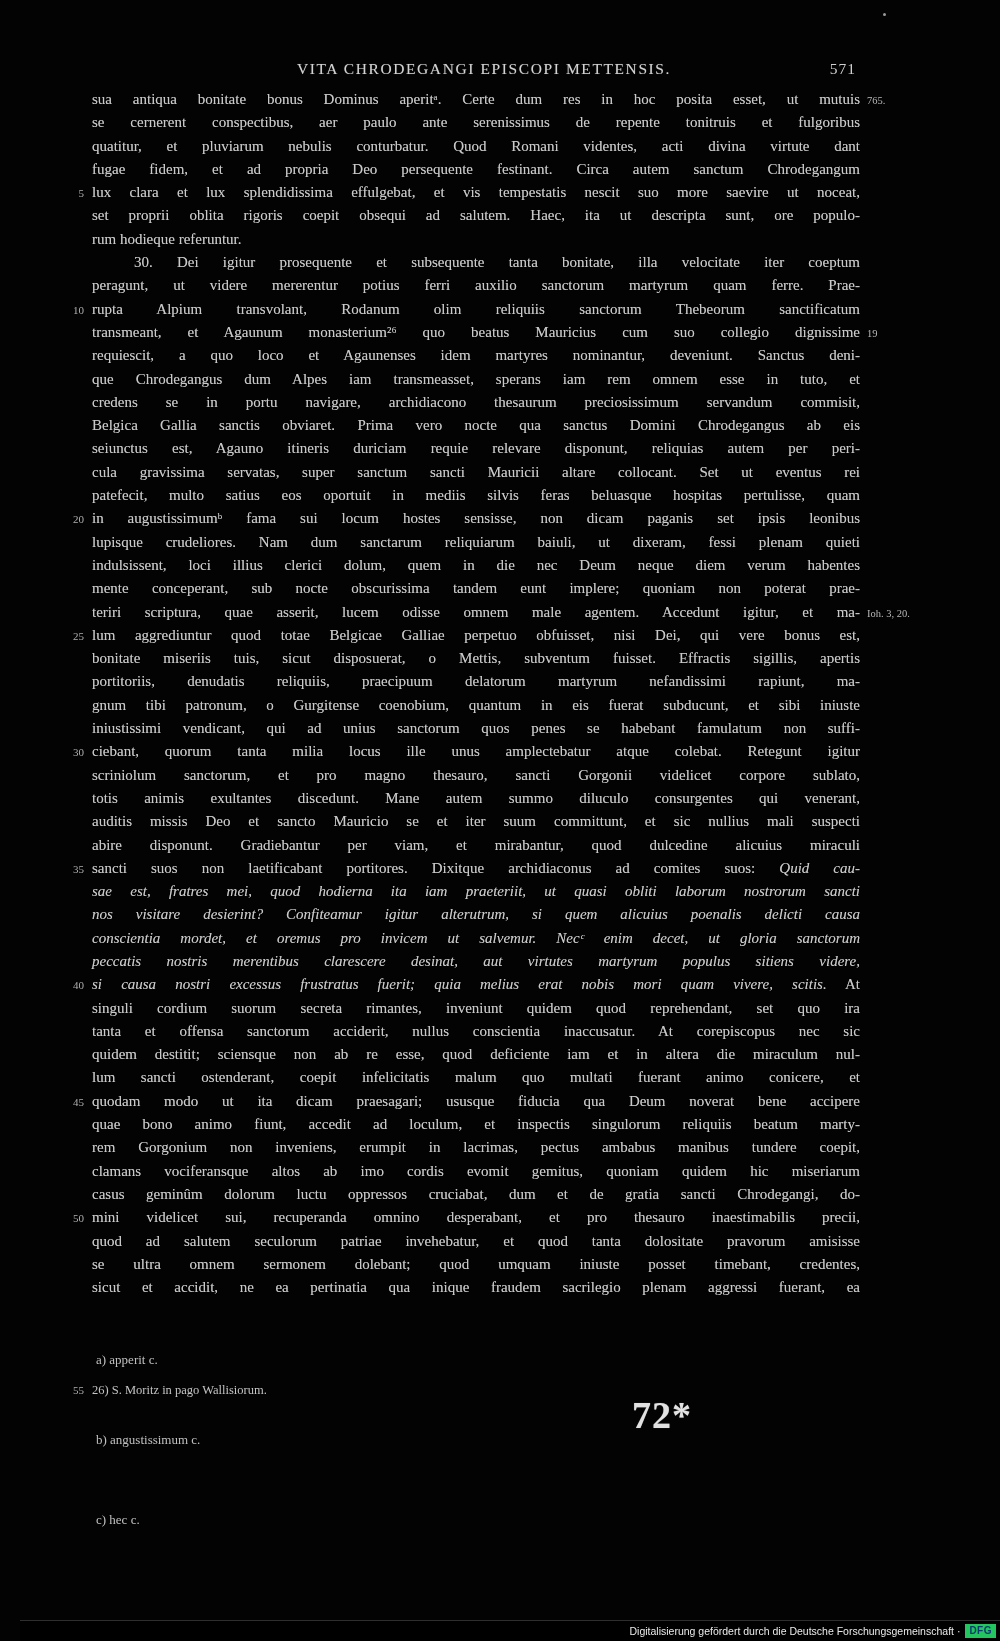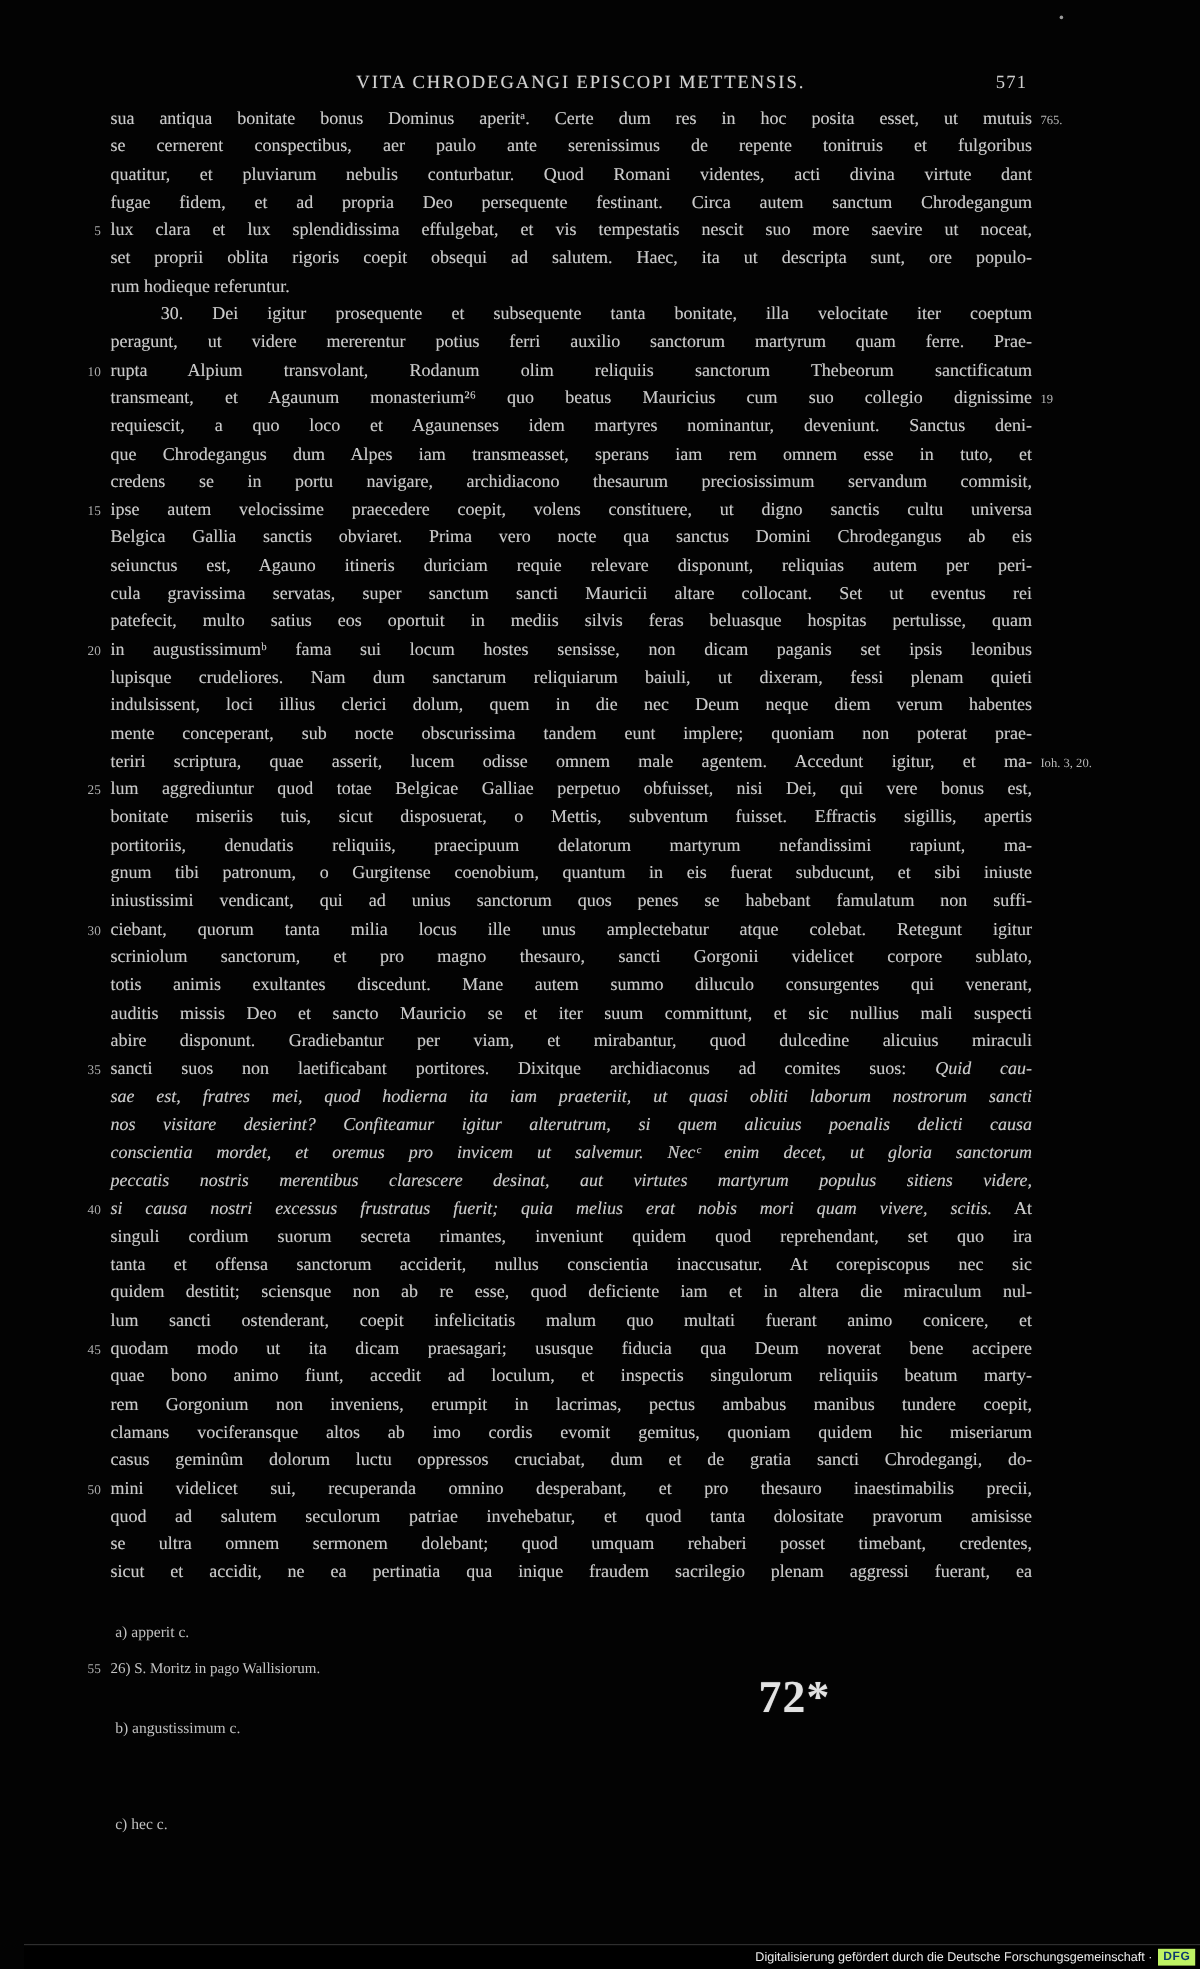--- a/index.html
+++ b/index.html
@@ -48,21 +48,21 @@
 
   .footer {
     position:absolute; left:0; right:0; bottom:0; height:21px;
     border-top:1px solid #2e2e2e; background:#000;
     display:flex; align-items:center; justify-content:flex-end; gap:5px;
     padding-right:4px;
     font-family:"Liberation Sans","DejaVu Sans",sans-serif;
     font-size:10.5px; color:#eaeaea;margin-left:20px;
   }
   .dfg-logo {
-    background:#bef264; color:#0d3a6e; font-weight:bold;
+    background:#22c55e; color:#0d3a6e; font-weight:bold;
     font-size:10px; line-height:1; padding:2px 4px; letter-spacing:0.5px;
   }
 </style>
 </head>
 <body>
 
 <div class="scan">
 
   <div class="speck"></div>
 
@@ -136,25 +136,20 @@
         <span class="line-num"></span>
         <span class="line-text"><span>que Chrodegangus dum Alpes iam transmeasset, sperans iam rem omnem esse in tuto, et</span></span>
         <span class="margin-note"></span>
       </div>
       <div class="line">
         <span class="line-num"></span>
         <span class="line-text"><span>credens se in portu navigare, archidiacono thesaurum preciosissimum servandum commisit,</span></span>
         <span class="margin-note"></span>
       </div>
       <div class="line">
-        <span class="line-num">15</span>
-        <span class="line-text"><span>ipse autem velocissime praecedere coepit, volens constituere, ut digno sanctis cultu universa</span></span>
-        <span class="margin-note"></span>
-      </div>
-      <div class="line">
         <span class="line-num"></span>
         <span class="line-text"><span>Belgica Gallia sanctis obviaret.  Prima vero nocte qua sanctus Domini Chrodegangus ab eis</span></span>
         <span class="margin-note"></span>
       </div>
       <div class="line">
         <span class="line-num"></span>
         <span class="line-text"><span>seiunctus est, Agauno itineris duriciam requie relevare disponunt, reliquias autem per peri-</span></span>
         <span class="margin-note"></span>
       </div>
       <div class="line">
@@ -322,21 +317,21 @@
         <span class="line-text"><span>mini videlicet sui, recuperanda omnino desperabant, et pro thesauro inaestimabilis precii,</span></span>
         <span class="margin-note"></span>
       </div>
       <div class="line">
         <span class="line-num"></span>
         <span class="line-text"><span>quod ad salutem seculorum patriae invehebatur, et quod tanta dolositate pravorum amisisse</span></span>
         <span class="margin-note"></span>
       </div>
       <div class="line">
         <span class="line-num"></span>
-        <span class="line-text"><span>se ultra omnem sermonem dolebant; quod umquam rehaberi posset timebant, credentes,</span></span>
+        <span class="line-text"><span>se ultra omnem sermonem dolebant; quod umquam iniuste posset timebant, credentes,</span></span>
         <span class="margin-note"></span>
       </div>
       <div class="line">
         <span class="line-num"></span>
         <span class="line-text"><span>sicut et accidit, ne ea pertinatia qua inique fraudem sacrilegio plenam aggressi fuerant, ea</span></span>
         <span class="margin-note"></span>
       </div>
     </div>
 
   <div class="apparatus">

